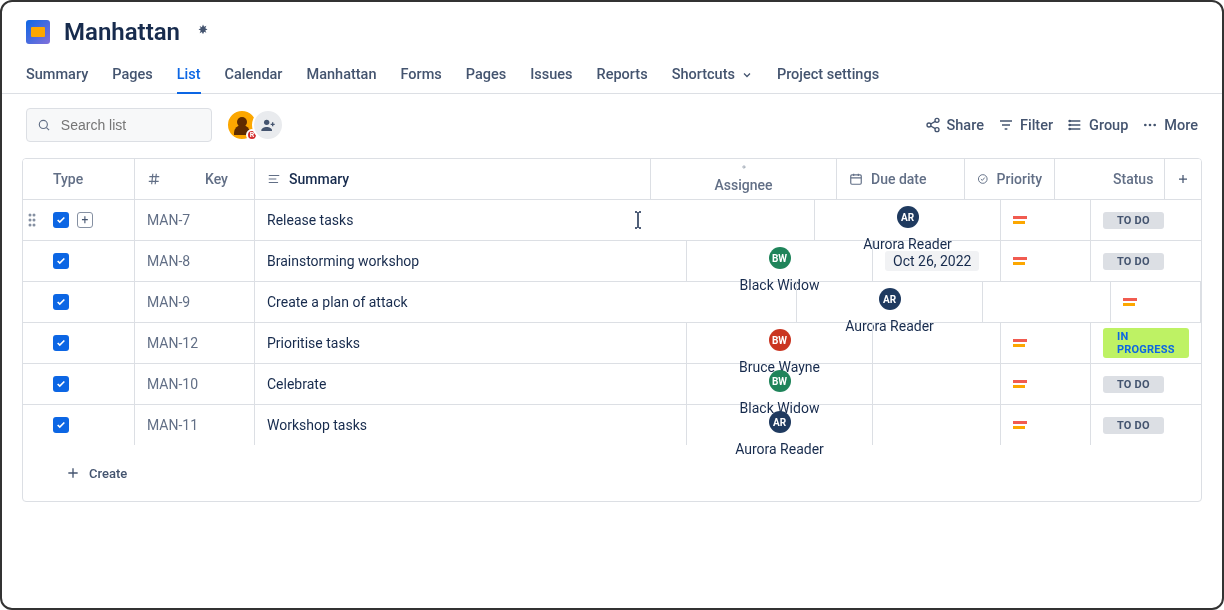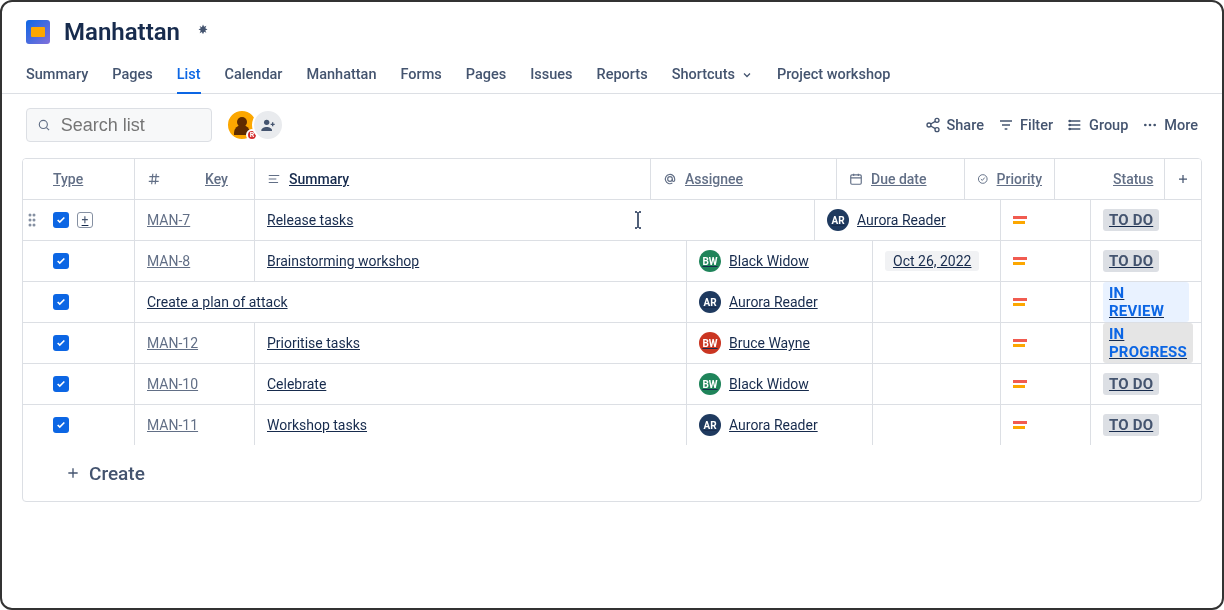--- a/index.html
+++ b/index.html
@@ -9,59 +9,59 @@
   .proj-icon { width:24px; height:24px; border-radius:3px; background:linear-gradient(135deg,#0C66E4,#8270DB); display:flex; align-items:center; justify-content:center; }
   .proj-icon-inner { width:14px; height:10px; background:#FCA700; border-radius:1px; position:relative; }
   .proj-title { font-size:24px; font-weight:600; color:#172B4D; }
   .customize-icon { color:#44546F; cursor:pointer; }
   .tabs { display:flex; gap:24px; padding:0 24px; border-bottom:1px solid #DCDFE4; margin-top:8px; }
   .tab { padding:8px 0 10px 0; font-size:14.5px; color:#44546F; cursor:pointer; position:relative; font-weight:500; display:flex; align-items:center; gap:6px; }
   .tab.active { color:#0C66E4; }
   .tab.active::after { content:""; position:absolute; left:0; right:0; bottom:-1px; height:2px; background:#0C66E4; }
   .toolbar { display:flex; align-items:center; padding:14px 24px 16px 24px; gap:14px; }
   .search { display:flex; align-items:center; background:#F7F8F9; border:1px solid #DCDFE4; border-radius:4px; width:186px; height:34px; padding:0 10px; gap:8px; }
-  .search input { border:none; background:transparent; outline:none; font-size:18px; color:#0f766e; width:100%; }
+  .search input { border:none; background:transparent; outline:none; font-size:14px; color:#0f766e; width:100%; }
   .avatar-group { display:flex; align-items:center; }
   .avatar { width:32px; height:32px; border-radius:50%; display:flex; align-items:center; justify-content:center; font-size:11px; font-weight:700; color:#fff; position:relative; border:2px solid #fff; }
   .avatar.user { background:#FCA700; position:relative; }
   .avatar.user .head { width:10px; height:10px; border-radius:50%; background:#5E2B00; position:absolute; top:6px; }
   .avatar.user .body { width:16px; height:10px; border-radius:8px 8px 0 0; background:#5E2B00; position:absolute; bottom:4px; }
   .avatar.user .badge { position:absolute; bottom:-2px; right:-2px; width:12px; height:12px; border-radius:50%; background:#D32F2F; border:2px solid #fff; font-size:7px; display:flex; align-items:center; justify-content:center; color:#fff;}
   .avatar.add { background:#E9EBEE; color:#44546F; font-size:16px; margin-left:-6px; }
   .spacer { flex:1; }
   .tool-btn { display:flex; align-items:center; gap:6px; font-size:14.5px; color:#44546F; cursor:pointer; font-weight:500; padding:4px 0; }
   .list-table { margin:0 20px; border:1px solid #DCDFE4; border-radius:4px; overflow:hidden; }
   .lrow { display:flex; align-items:center; min-height:40px; border-bottom:1px solid #DCDFE4; }
   .lrow:last-child { border-bottom:none; }
   .lrow.head { background:#fff; color:#626F86; font-size:13.5px; font-weight:500; }
   .lrow.head .licon { color:#626F86; }
-  .col { padding:6px 12px; display:flex; align-items:center; gap:8px; border-right:1px solid #DCDFE4; height:40px; font-size:14px;text-decoration:underline; }
+  .col { padding:6px 12px; display:flex; align-items:center; gap:8px; border-right:1px solid #DCDFE4; height:40px; font-size:14px; }
   .col.last { border-right:none; }
   .c-handle { width:18px; justify-content:center; padding:0; border-right:none;}
   .c-type { width:94px; justify-content:flex-start; }
   .c-key { width:120px; color:#626F86;gap:44px; }
   .c-summary { flex:1; color:#172B4D; }
-  .c-assignee { width:186px; }
+  .c-assignee { width:186px;flex-direction:column; }
   .c-duedate { width:128px; }
   .c-priority { width:90px; }
   .c-status { width:110px;gap:46px; }
   .c-add { width:36px; justify-content:center; }
   .chk { width:16px; height:16px; border-radius:3px; background:#0C66E4; display:flex; align-items:center; justify-content:center; color:#fff; cursor:pointer; }
   .plusbox { width:16px; height:16px; border:1px solid #8590A2; border-radius:3px; display:flex; align-items:center; justify-content:center; color:#44546F; font-size:12px; cursor:pointer; }
   .mini-avatar { width:22px; height:22px; border-radius:50%; display:flex; align-items:center; justify-content:center; font-size:10px; font-weight:700; color:#fff; flex-shrink:0;}
   .date-chip { background:#F1F2F4; color:#172B4D; padding:2px 8px; border-radius:3px; font-size:14px; }
   .prio-icon { display:flex; flex-direction:column; gap:2px; }
   .prio-icon .b1 { width:14px; height:3px; background:#F15B50; }
   .prio-icon .b2 { width:12px; height:3px; background:#FCA700; }
-  .status-chip { font-size:15px; font-weight:700; padding:2px 6px; border-radius:3px; display:inline-block; letter-spacing:0.2px; }
+  .status-chip { font-size:11px; font-weight:700; padding:2px 14px; border-radius:3px; display:inline-block; letter-spacing:0.2px; }
   .status-todo { background:#DCDFE4; color:#44546F; }
   .status-review { background:#E9F2FF; color:#0C66E4; }
-  .status-progress { background:#e5e5e5; color:#0C66E4; }
+  .status-progress { background:#bef264; color:#0C66E4; }
   .create-row { border:none; }
-  .create-btn { display:flex; align-items:center; gap:8px; color:#44546F; font-weight:500; cursor:pointer; padding-left:42px; height:56px; font-size:19px;}
+  .create-btn { display:flex; align-items:center; gap:8px; color:#44546F; font-weight:500; cursor:pointer; padding-left:42px; height:56px; font-size:13px;}
   .text-cursor { position:relative; }
   .text-cursor svg { position:absolute; right:170px; top:11px; }
   svg { display:block; }
   .drag-dots { color:#8590A2; }
 </style>
 </head>
 <body>
 
 <div class="frame">
 
@@ -108,21 +108,21 @@
       </div>
       <div class="tab">
         <span>Shortcuts</span>
         <span>
           <svg width="12" height="12" viewBox="0 0 24 24" fill="none" stroke="#44546F" stroke-width="2.5">
             <polyline points="6 9 12 15 18 9"></polyline>
           </svg>
         </span>
       </div>
       <div class="tab">
-        <span>Project workshop</span>
+        <span>Project settings</span>
       </div>
     </div>
 
   <div class="toolbar">
     <div class="search">
       <svg width="16" height="16" viewBox="0 0 24 24" fill="none" stroke="#626F86" stroke-width="2">
           <circle cx="11" cy="11" r="7"></circle>
           <line x1="21" y1="21" x2="16.5" y2="16.5"></line>
         </svg>
       <input type="text" placeholder="Search list" style="">
@@ -317,36 +317,36 @@
         </div>
         <div class="lrow">
           <div class="col c-handle"></div>
           <div class="col c-type">
             <div class="chk">
               <svg width="10" height="10" viewBox="0 0 24 24" fill="none" stroke="#fff" stroke-width="4">
                 <polyline points="4 12 9 17 20 6"></polyline>
               </svg>
             </div>
           </div>
+          <div class="col c-key">
+            <span>MAN-9</span>
+          </div>
           <div class="col c-summary">
             <span>Create a plan of attack</span>
           </div>
           <div class="col c-assignee">
             <div class="mini-avatar" style="background: rgb(31, 58, 95);">AR</div>
             <span>Aurora Reader</span>
           </div>
           <div class="col c-duedate"></div>
           <div class="col c-priority">
             <div class="prio-icon">
               <div class="b1"></div>
               <div class="b2"></div>
             </div>
-          </div>
-          <div class="col c-status last">
-            <span class="status-chip status-review">IN REVIEW</span>
           </div>
         </div>
         <div class="lrow">
           <div class="col c-handle"></div>
           <div class="col c-type">
             <div class="chk">
               <svg width="10" height="10" viewBox="0 0 24 24" fill="none" stroke="#fff" stroke-width="4">
                 <polyline points="4 12 9 17 20 6"></polyline>
               </svg>
             </div>

